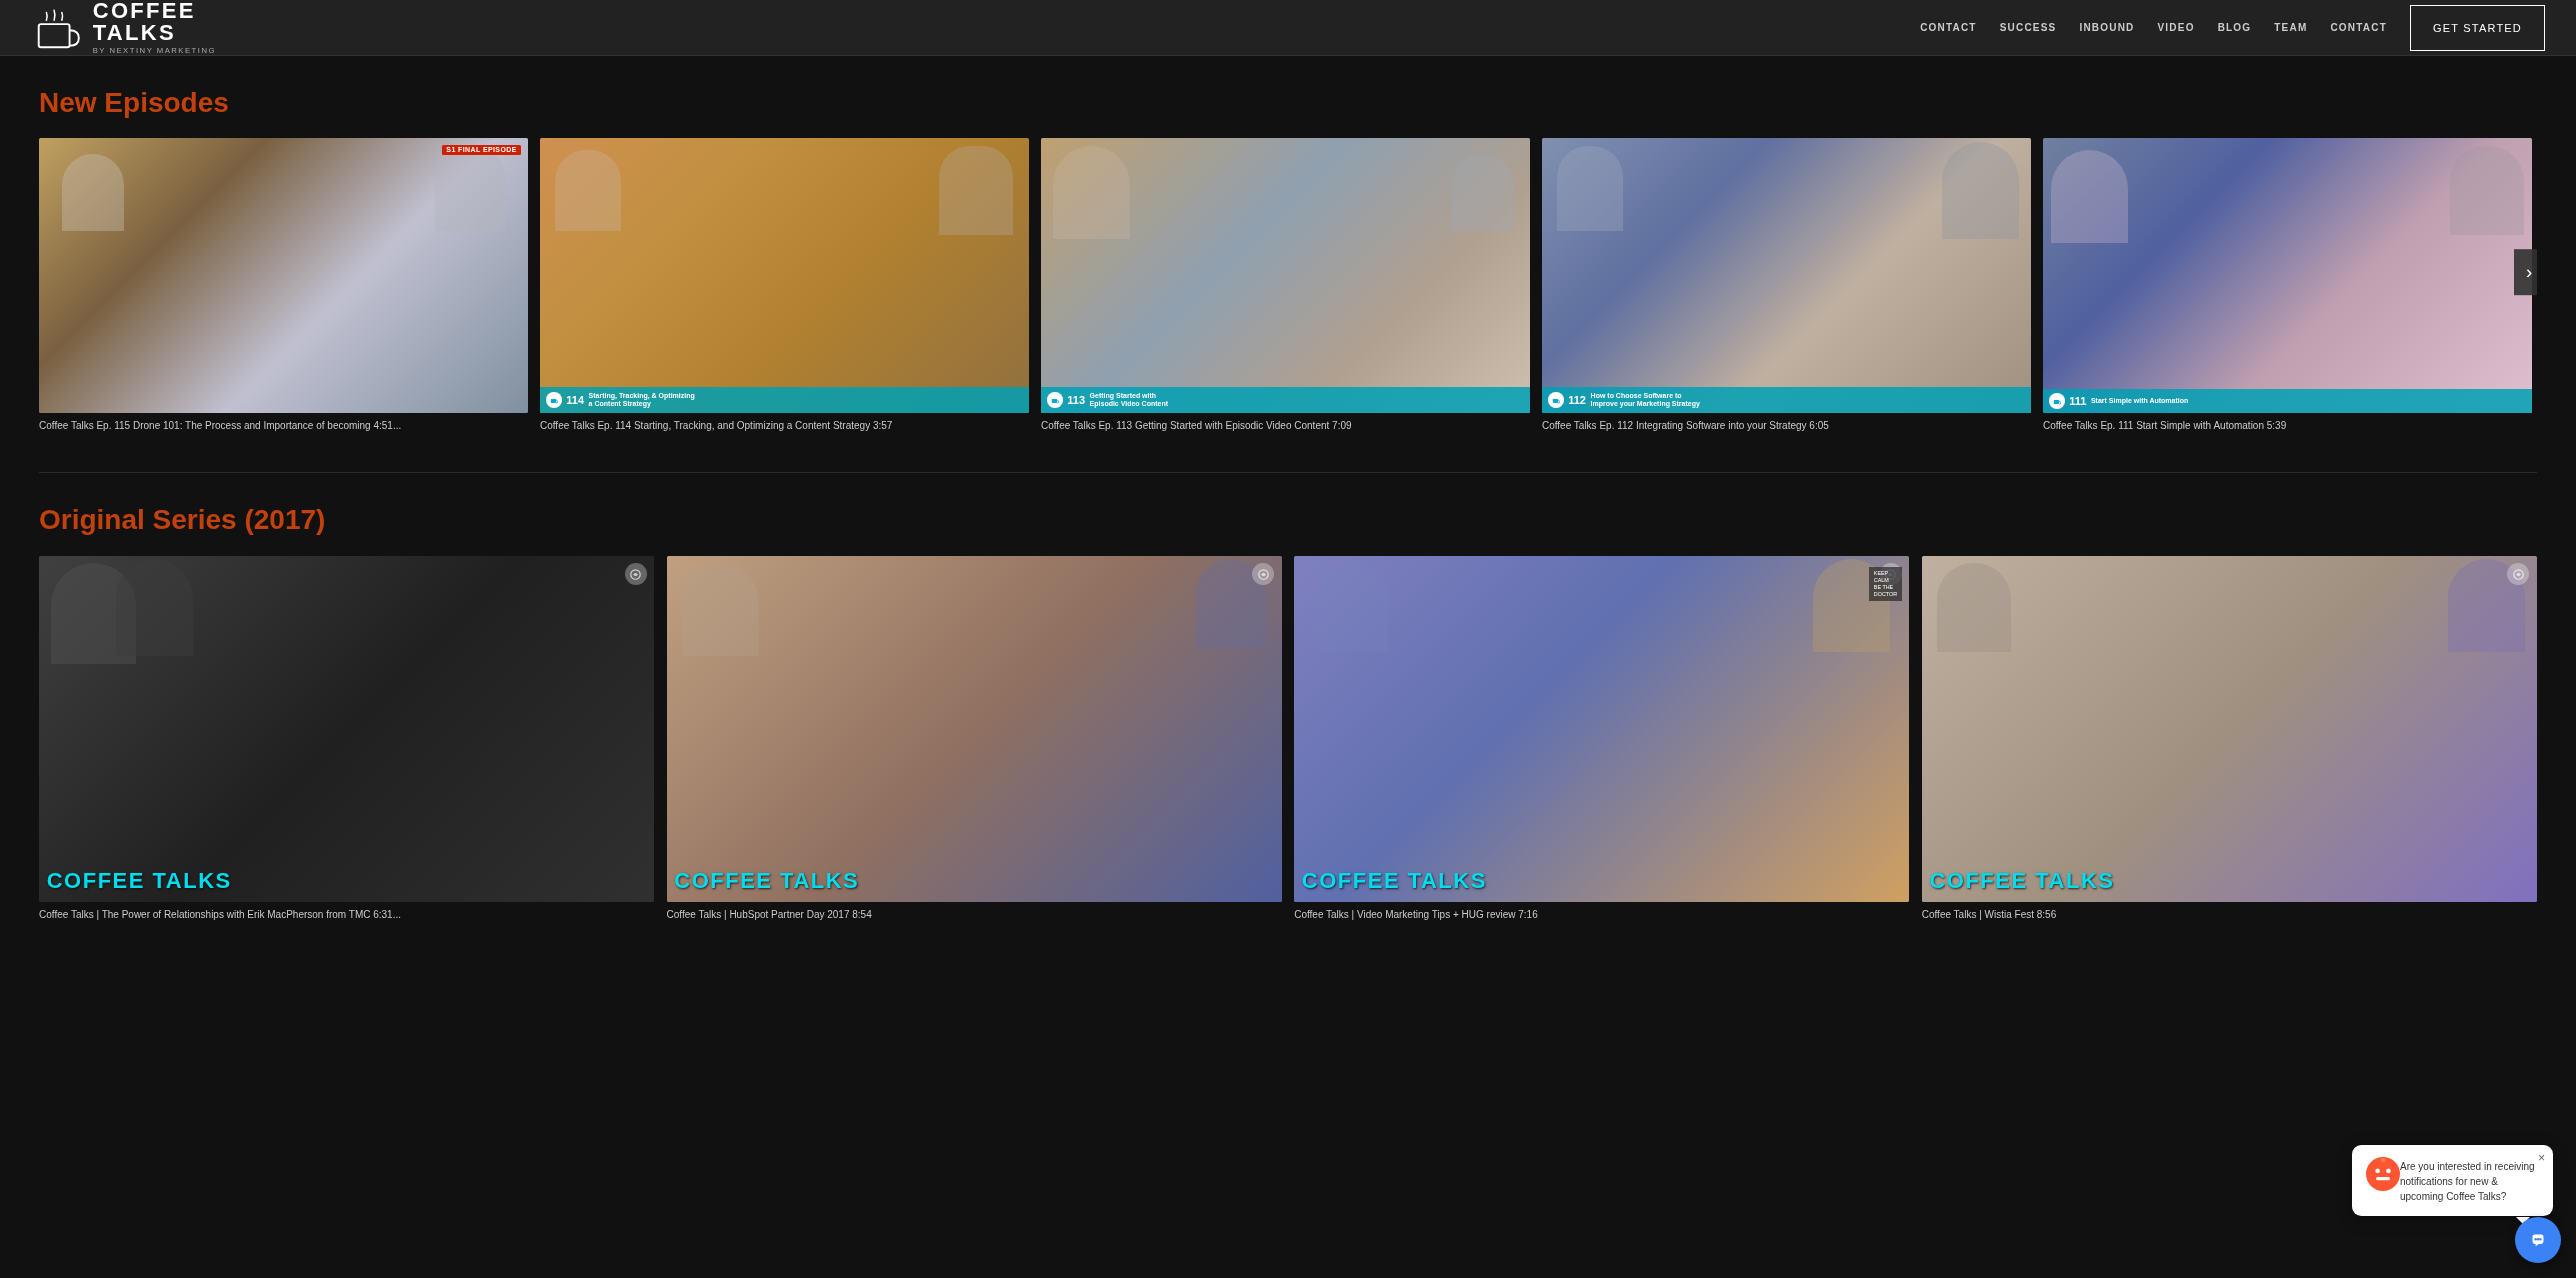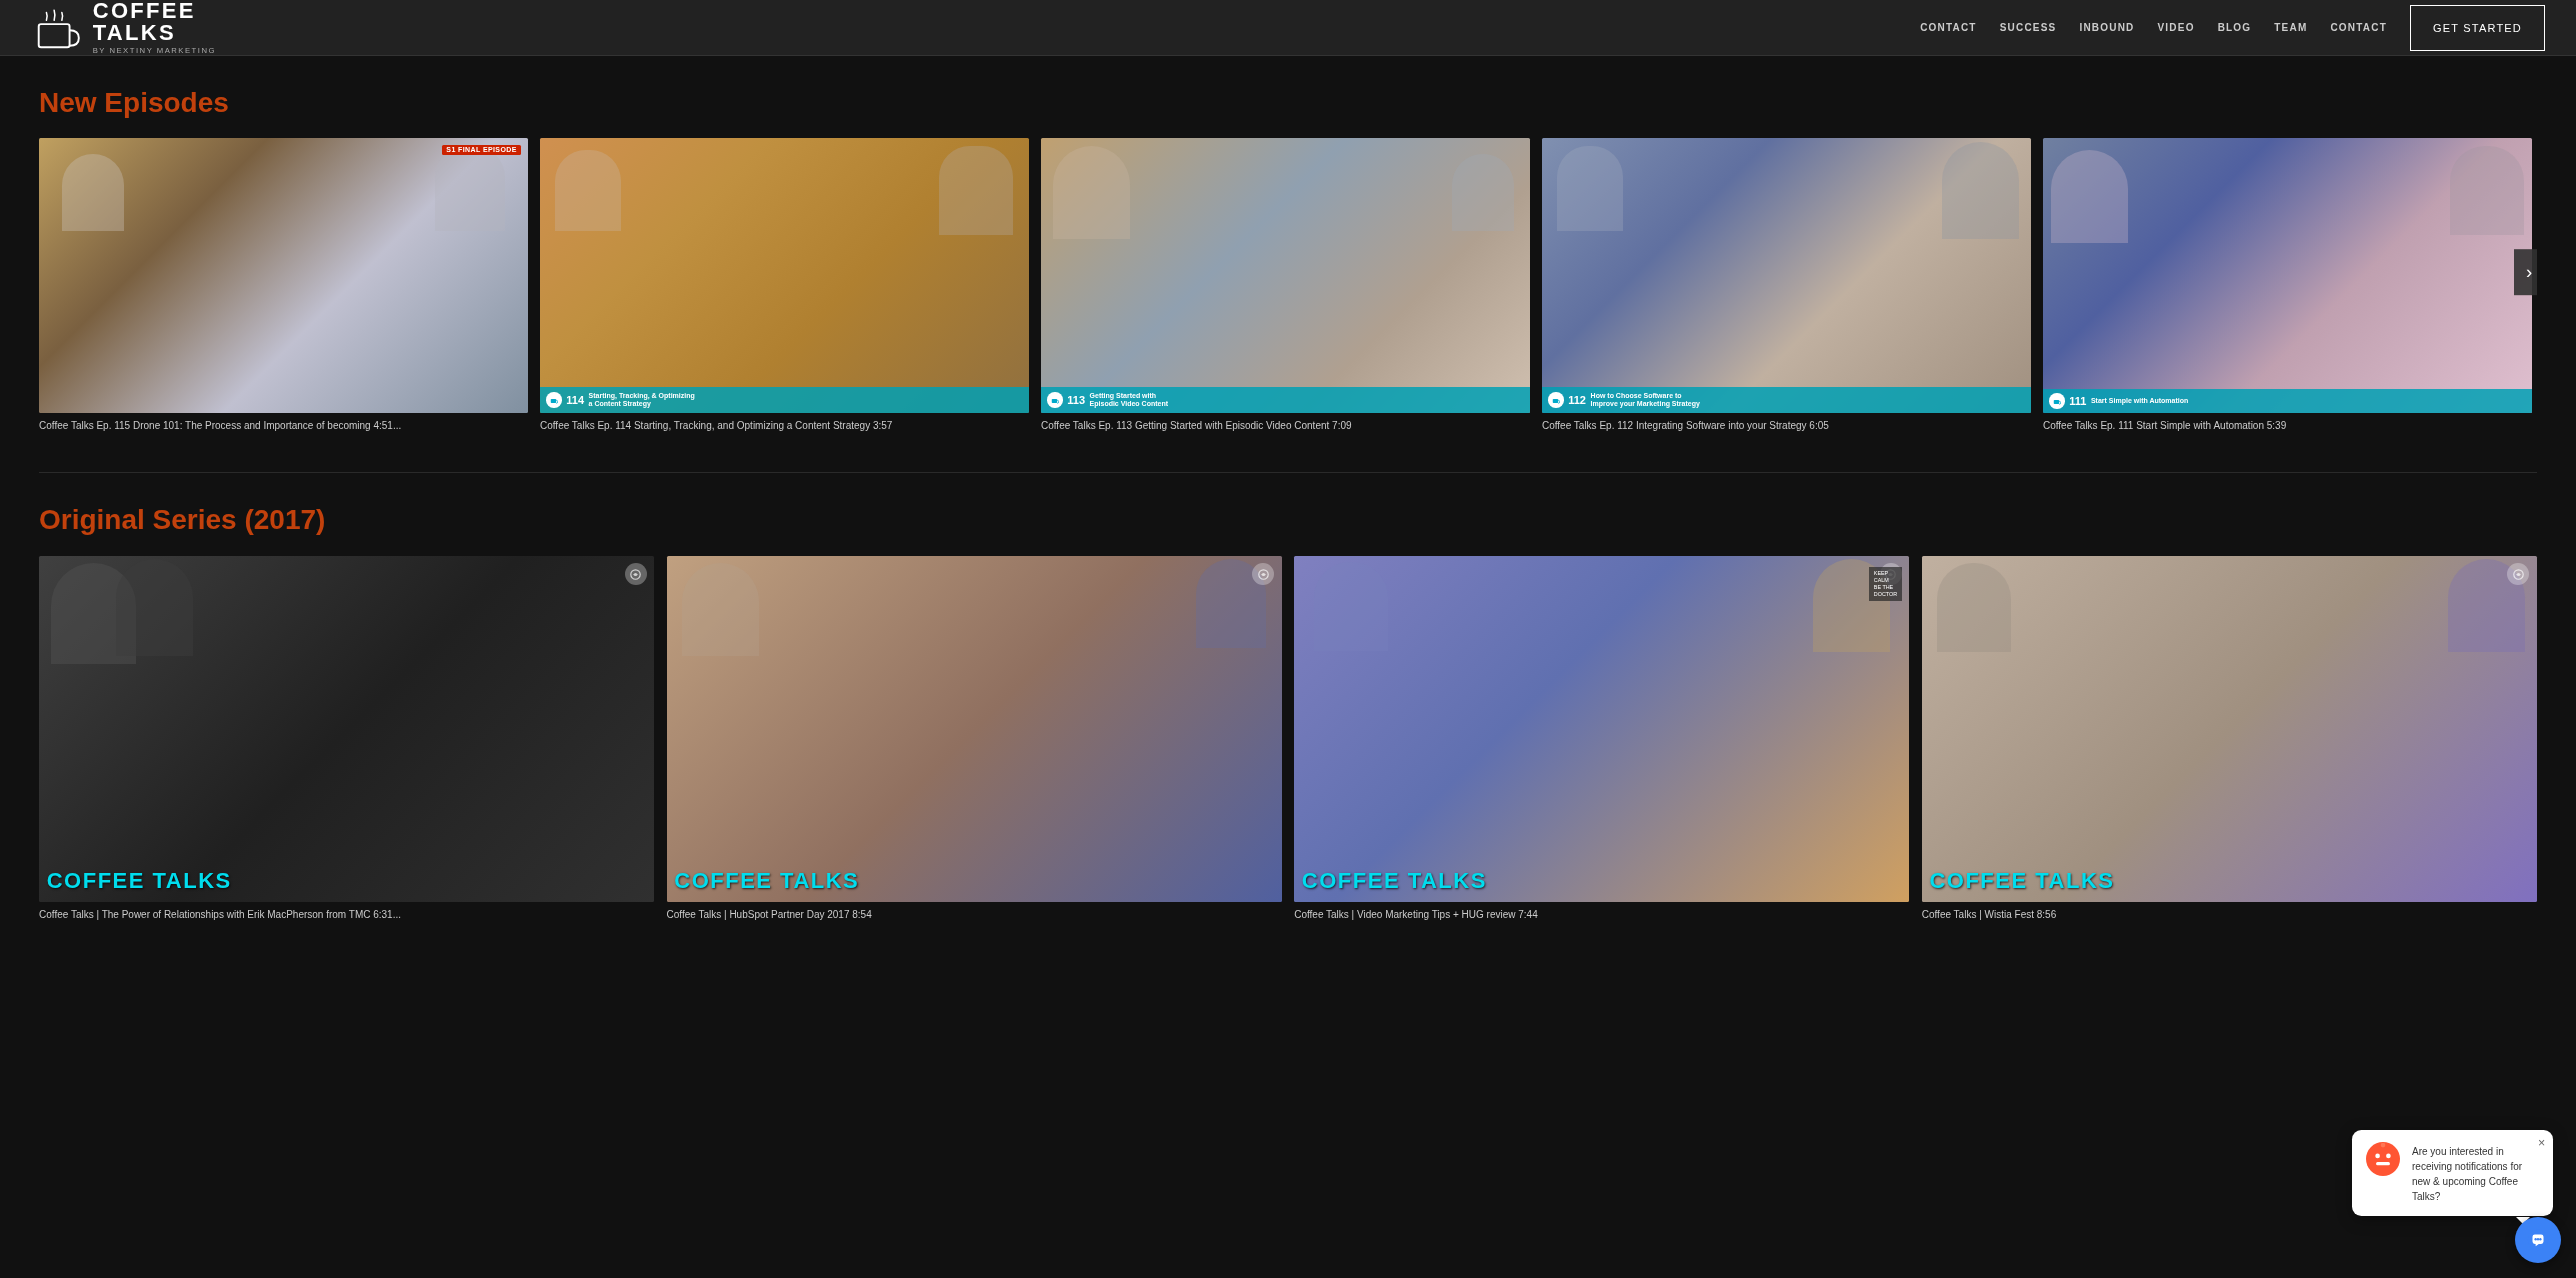--- a/index.html
+++ b/index.html
@@ -512,21 +512,21 @@
               <circle cx="7" cy="7" r="6" fill="none" stroke="rgba(255,255,255,0.7)" stroke-width="1.5"></circle>
               <path d="M4 7 Q7 3 10 7 Q7 11 4 7Z" fill="rgba(255,255,255,0.7)"></path>
             </svg>
           </div>
 
           <div style="position:absolute;top:11.6px;right:7.7px;background:rgba(40,40,40,0.7);padding:3.1px 4.6px;font-size:5.4px;color:#fff;line-height:1.3;">KEEP<br>CALM<br>BE THE<br>DOCTOR</div>
           <div class="coffee-talks-overlay">
             <div class="coffee-talks-overlay-text">COFFEE TALKS</div>
           </div>
         </div>
-        <p class="video-title">Coffee Talks | Video Marketing Tips + HUG review 7:44</p>
+        <p class="video-title">Coffee Talks | Video Marketing Tips + HUG review 7:16</p>
       </div>
 
       <div class="video-card-4">
         <div class="video-thumb thumb-orig4">
           <div style="position:absolute;top:7.7px;left:15.5px;width:74px;height:89px;background:rgba(150,140,130,0.35);border-radius:36px 36px 0 0;"></div>
           <div style="position:absolute;top:3.9px;right:11.6px;width:77px;height:93px;background:rgba(120,110,180,0.35);border-radius:39px 39px 0 0;"></div>
           <div class="wistia-icon">
             <svg width="11" height="11" viewBox="0 0 14 14" fill="none" xmlns="http://www.w3.org/2000/svg">
               <circle cx="7" cy="7" r="6" fill="none" stroke="rgba(255,255,255,0.7)" stroke-width="1.5"></circle>
               <path d="M4 7 Q7 3 10 7 Q7 11 4 7Z" fill="rgba(255,255,255,0.7)"></path>
@@ -540,21 +540,21 @@
       </div>
 
     </div>
   </section>
 
 </main>
 
 <div class="chatbot-popup">
   <button class="chatbot-close">×</button>
 
-  <div style="display:flex;align-items:flex-start;gap:12px;">
+  <div style="display:flex;align-items:flex-start;gap:0;">
     <div style="flex-shrink:0;">
       
       <svg width="34" height="34" viewBox="0 0 44 44" fill="none" xmlns="http://www.w3.org/2000/svg">
         <circle cx="22" cy="22" r="22" fill="#ff5533"></circle>
 
         <circle cx="15" cy="18" r="3" fill="#fff"></circle>
         <circle cx="29" cy="18" r="3" fill="#fff"></circle>
 
         <rect x="13" y="26" width="18" height="4" rx="2" fill="#fff"></rect>
 

